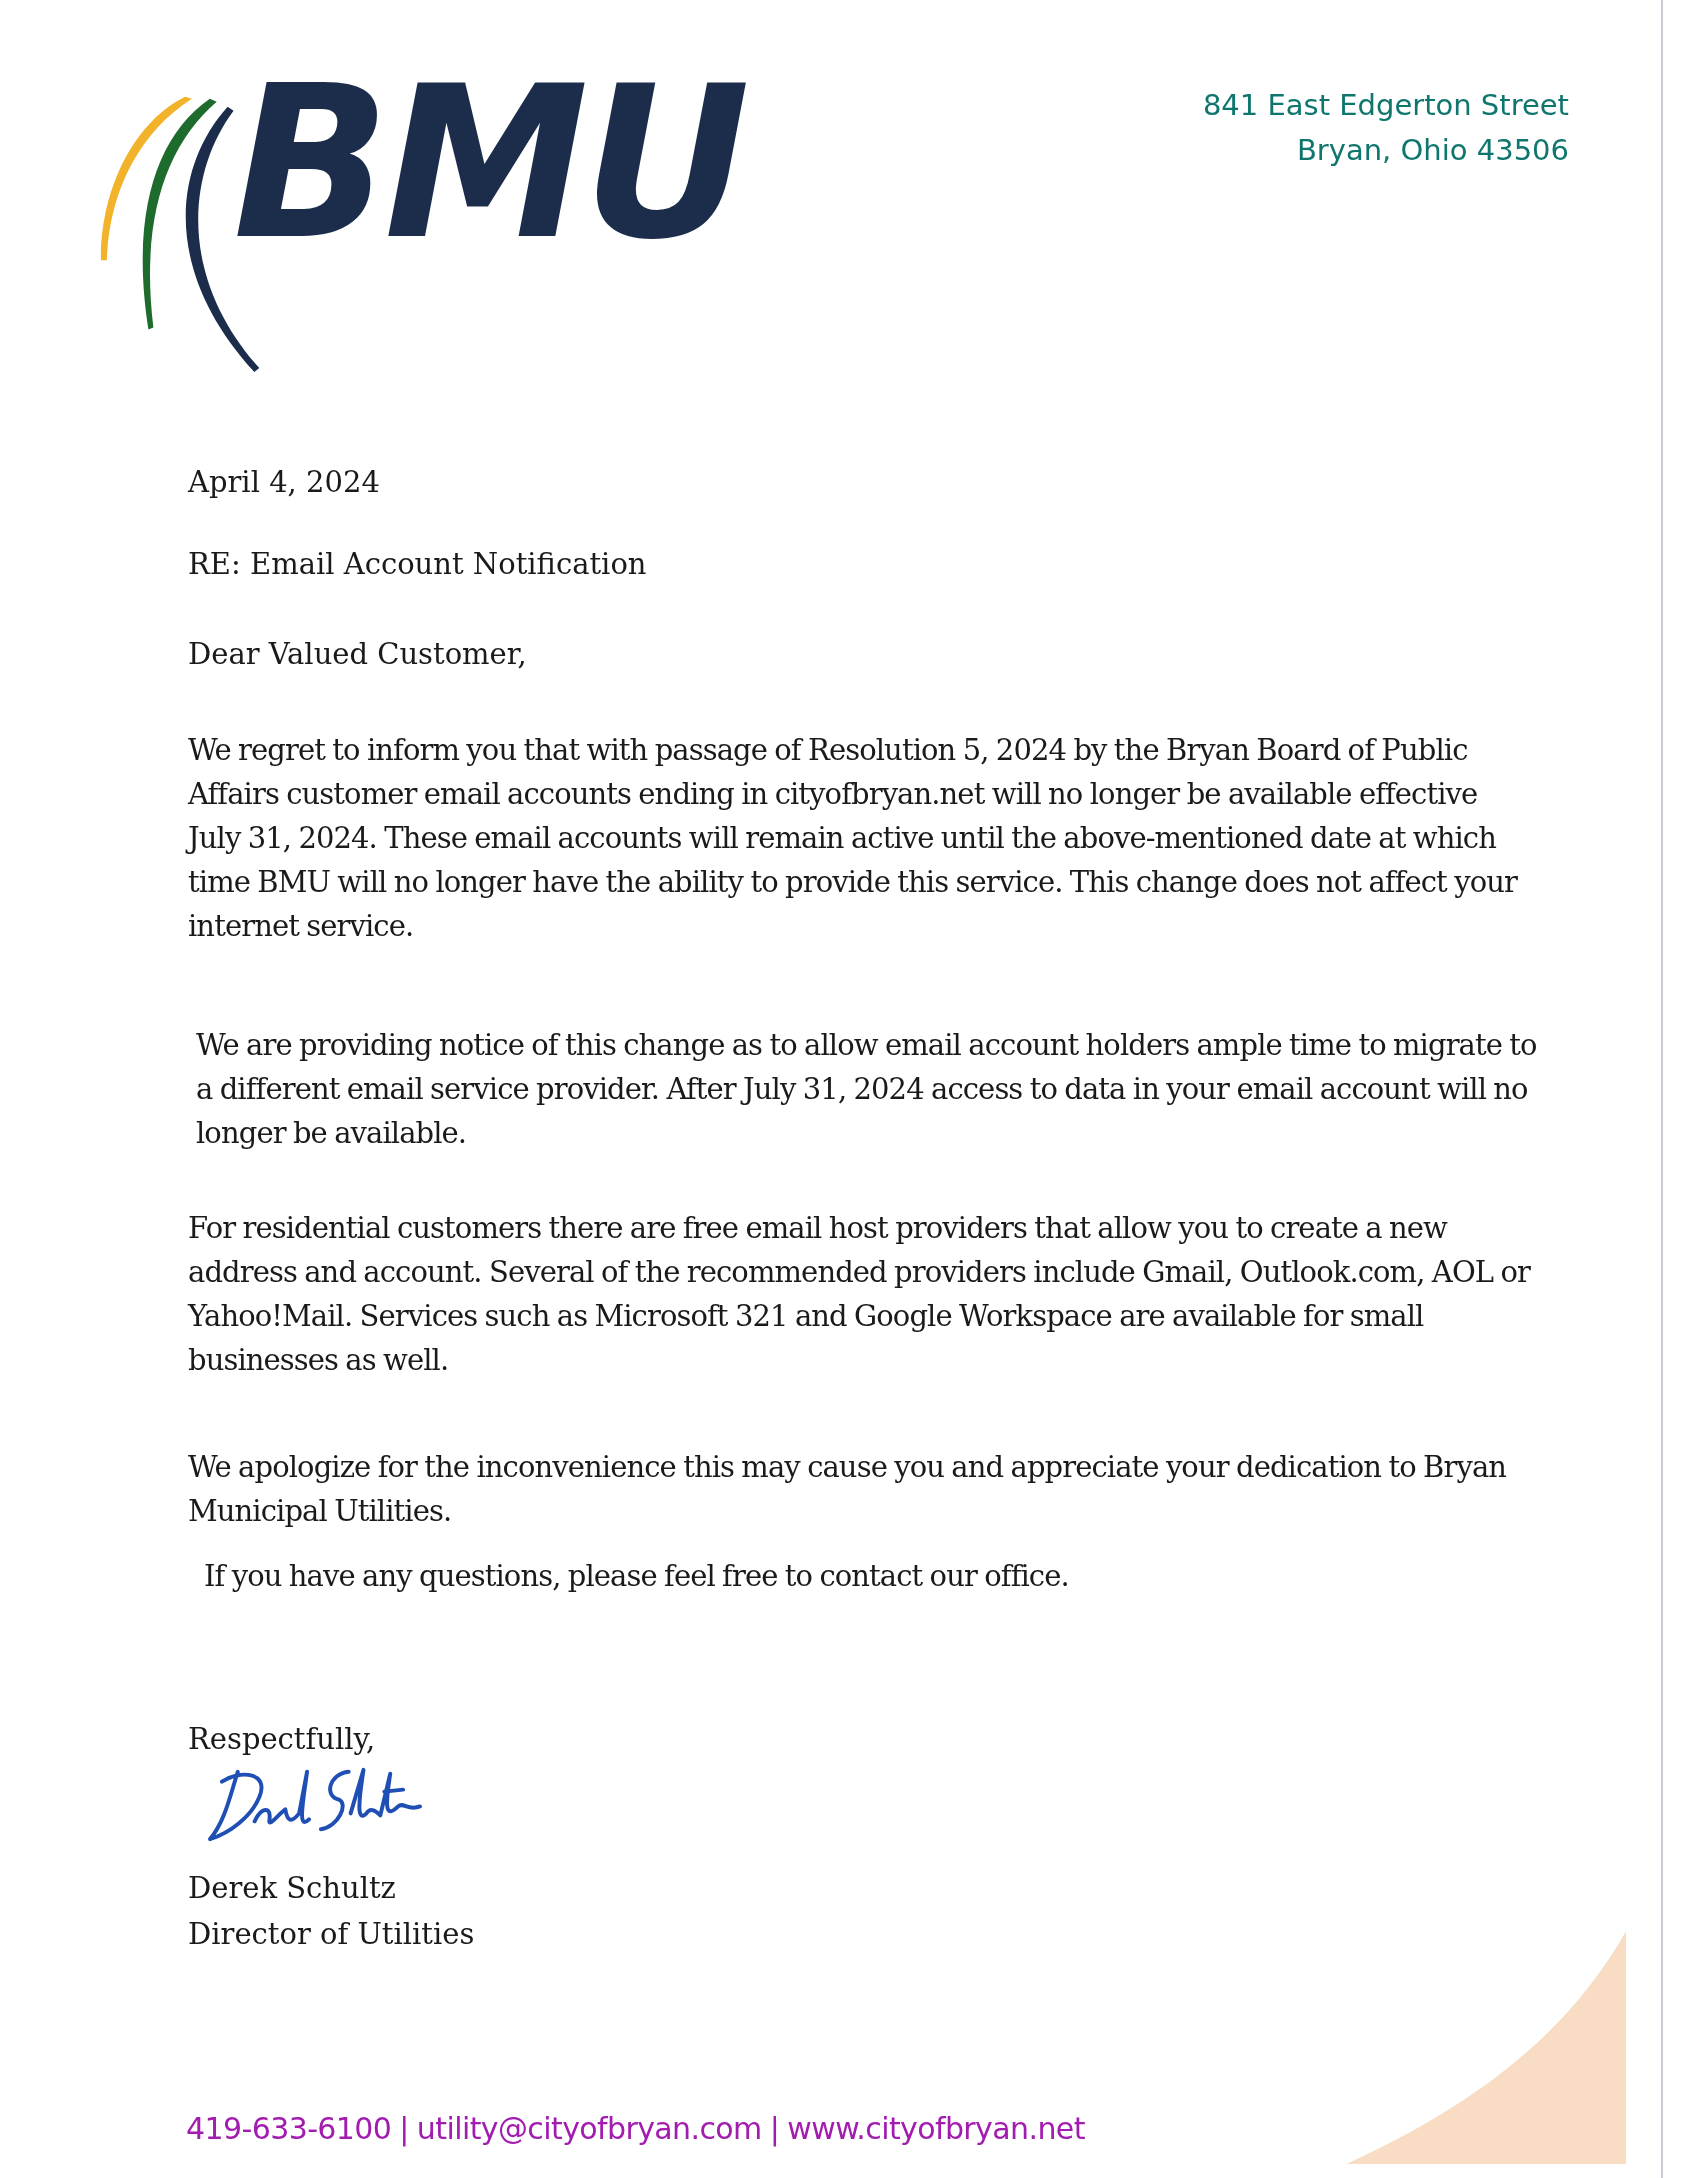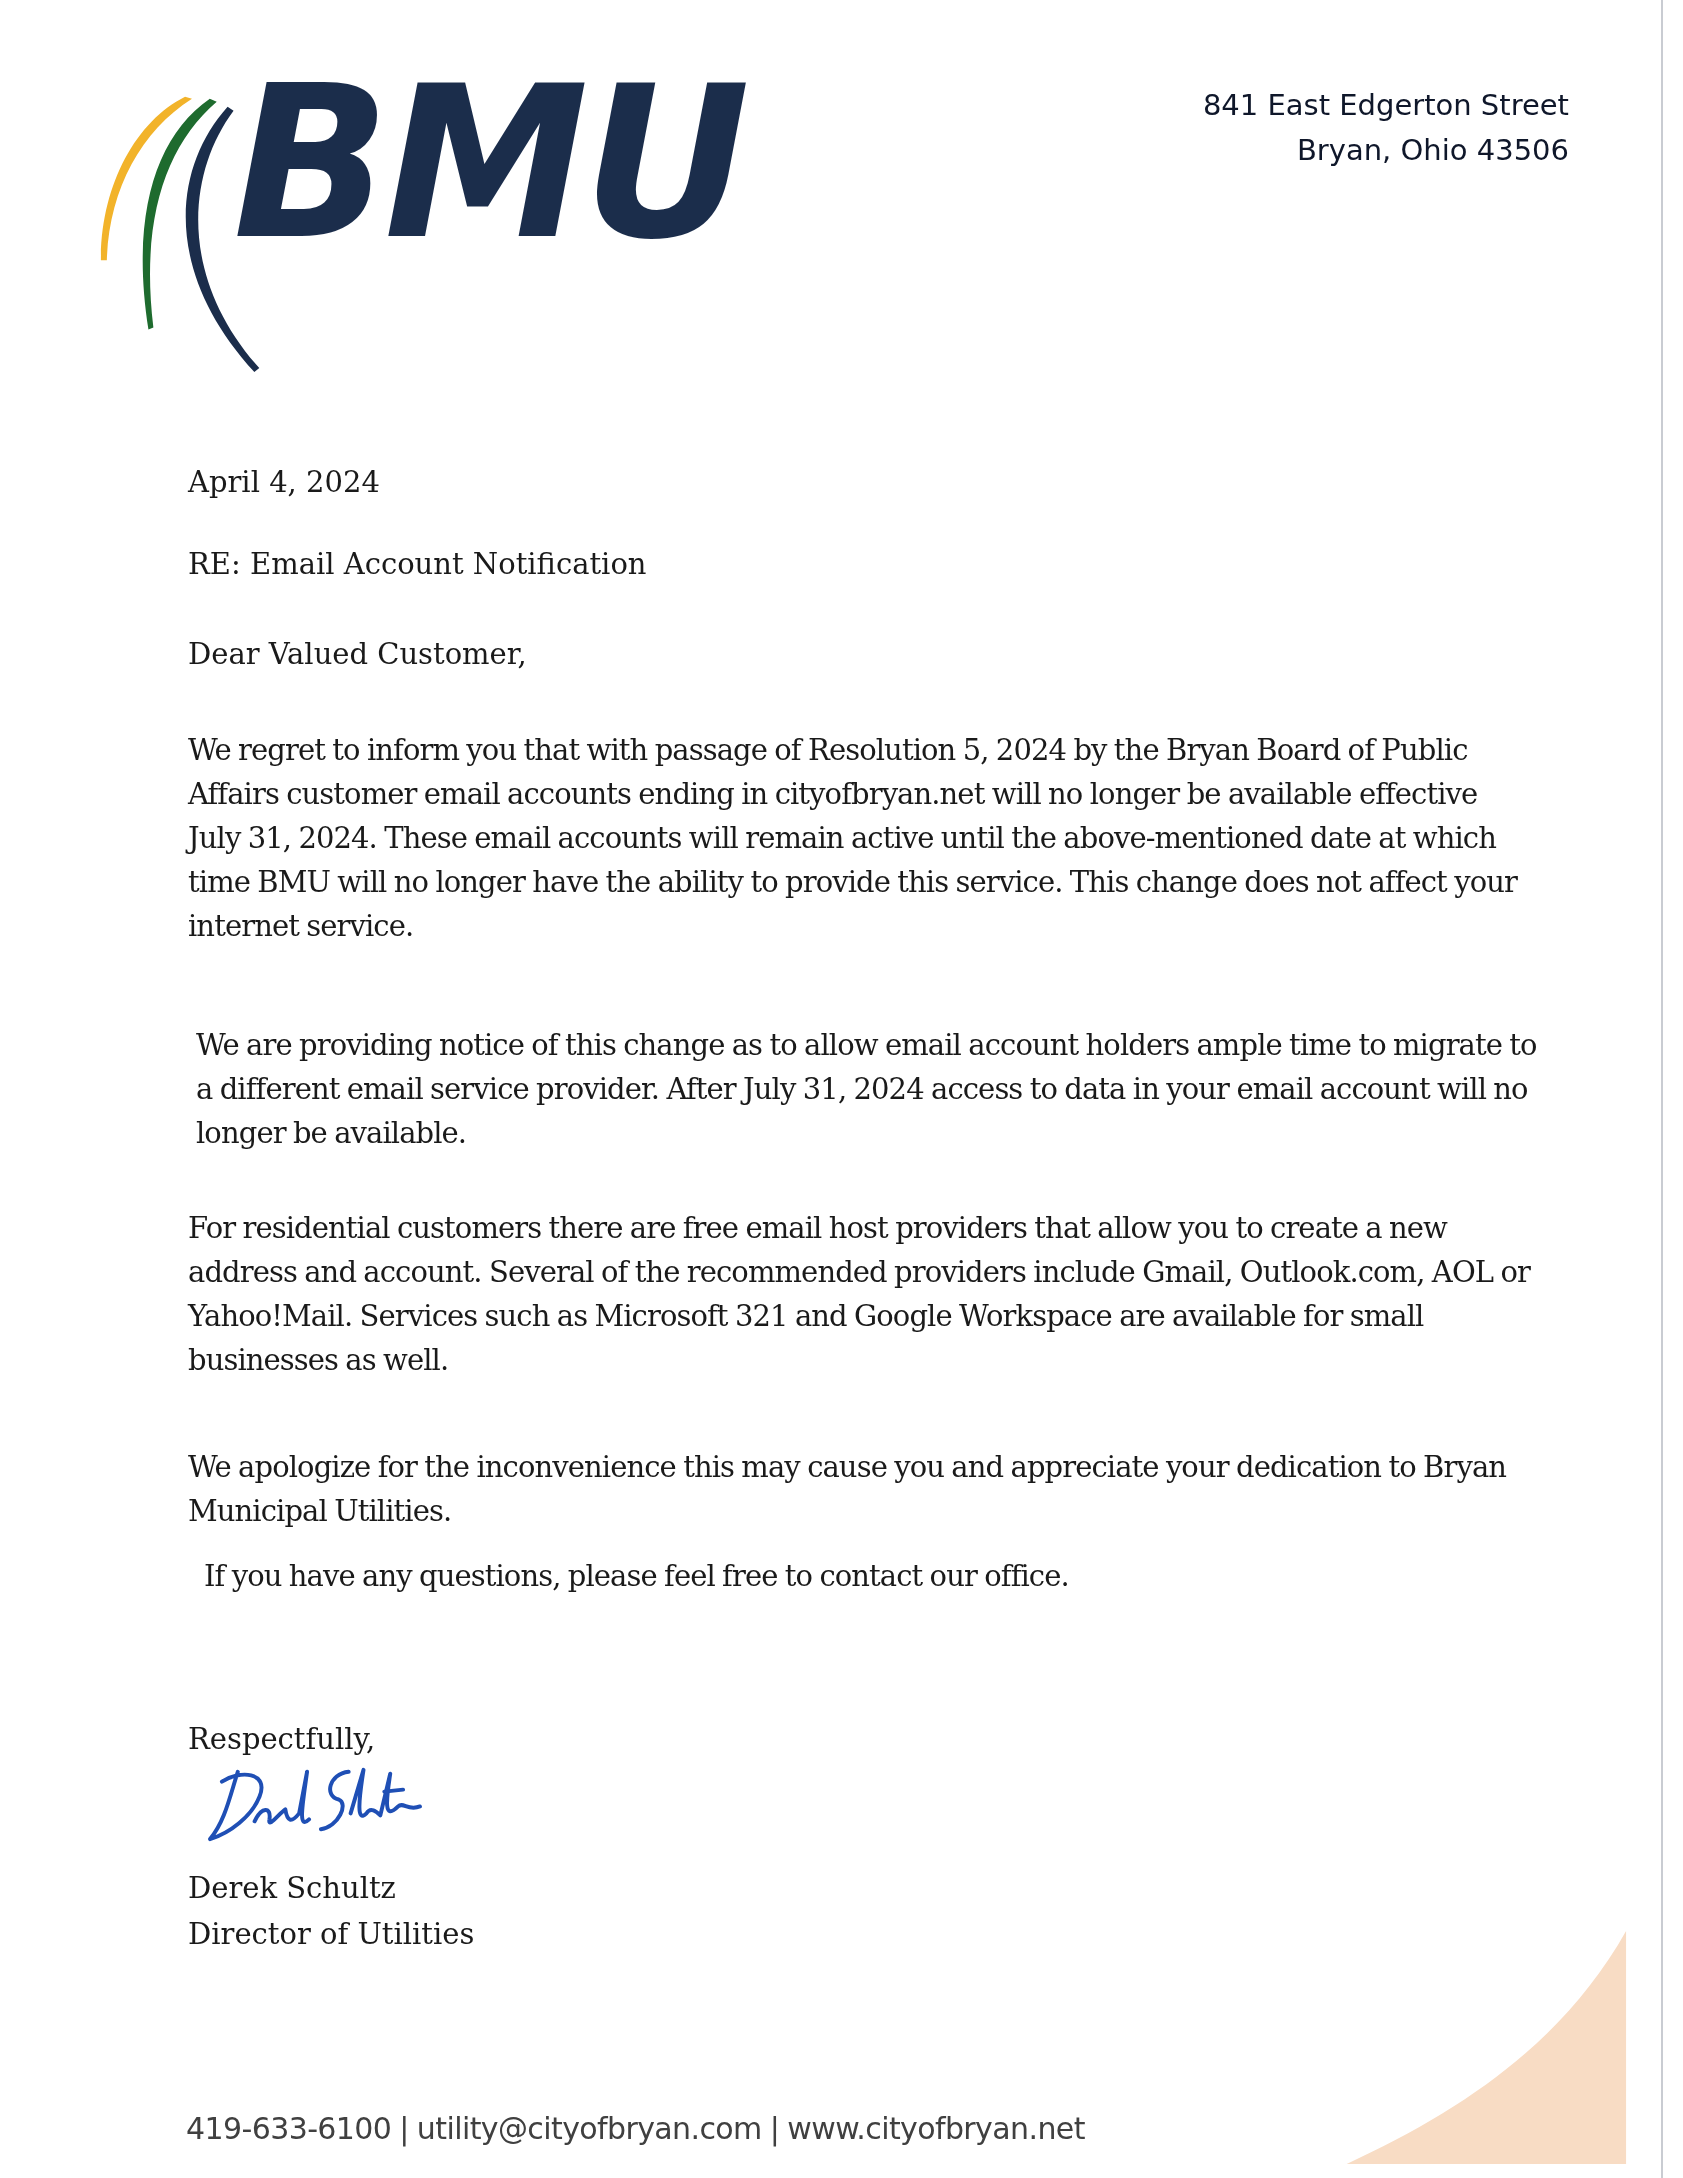--- a/index.html
+++ b/index.html
@@ -17,21 +17,21 @@
     }
     .logo-sub {
       position: absolute; left: 140px; top: 190px;
       font-family: "DejaVu Sans", sans-serif; font-weight: bold; font-style: italic;
       font-size: 33px; color: #1b2d4b; letter-spacing: 0.5px; white-space: nowrap;
     }
 
     
     .address {
       position: absolute; right: 114px; top: 83px; text-align: right;
-      font-family: "DejaVu Sans", sans-serif; font-size: 29px; line-height: 45px; color: #0f172a;
+      font-family: "DejaVu Sans", sans-serif; font-size: 29px; line-height: 45px; color: #0f766e;
     }
 
     
     .letter {
       position: absolute; left: 188px; top: 465px; width: 1346px;
       font-family: "DejaVu Serif", serif; color: #1a1a1a; font-size: 29px;
     }
     .line-date { position: absolute; top: 0; }
     .line-re { position: absolute; top: 82px; }
     .line-greet { position: absolute; top: 172px; }
@@ -42,21 +42,21 @@
     .p4 { top: 980px; }
     .p5 { top: 1073px; }
     .closing { position: absolute; top: 1257px; }
     .signature { position: absolute; left: 12px; top: 1287px; }
     .signer-name { position: absolute; top: 1406px; }
     .signer-title { position: absolute; top: 1452px; }
 
     
     .footer {
       position: absolute; left: 186px; top: 2111px;
-      font-family: "DejaVu Sans", sans-serif; font-size: 30px; color: #404040; white-space: nowrap;
+      font-family: "DejaVu Sans", sans-serif; font-size: 30px; color: #a21caf; white-space: nowrap;
       letter-spacing: -0.6px;
     }
     .footer .sep { margin: 0 8px; }
 
     
     .corner-shape { position: absolute; left: 1317px; top: 1921px; }
     .edge-line { position: absolute; left: 1661px; top: 0; width: 2px; height: 2178px; background: #c9ccd2; }
   </style>
 </head>
 <body>

